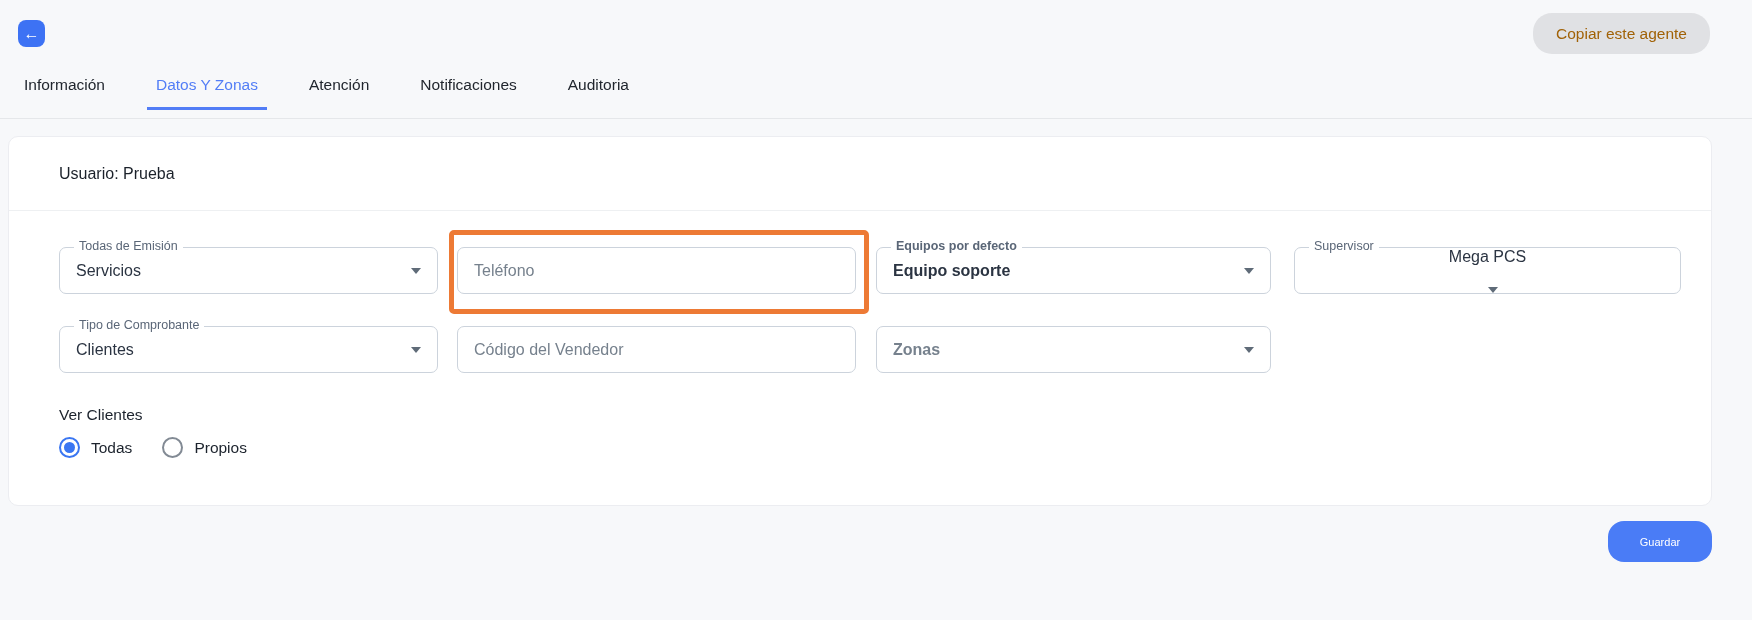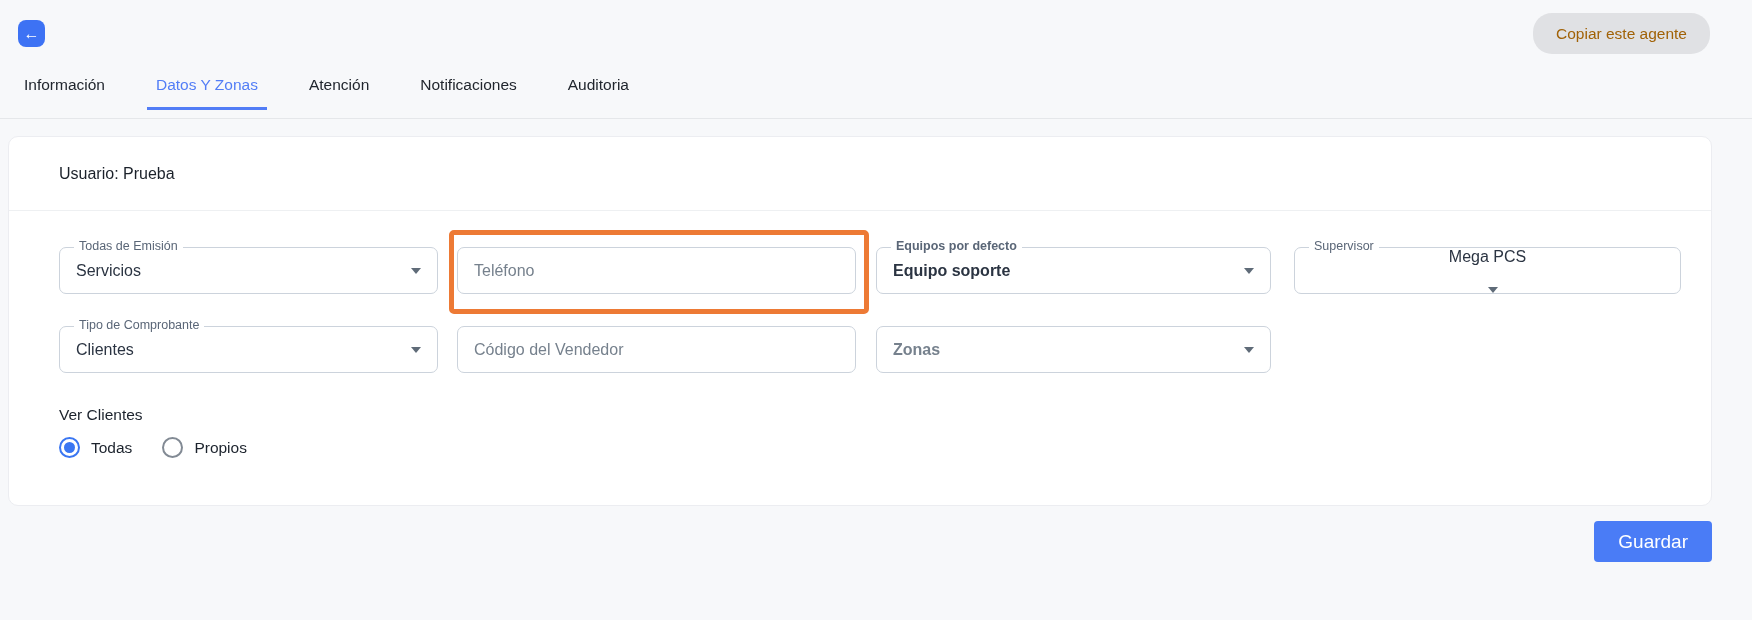--- a/index.html
+++ b/index.html
@@ -125,22 +125,22 @@
   .radio-option.selected .radio-circle { border-color: #3a76f2; }
   .radio-dot { width: 11px; height: 11px; border-radius: 50%; background: transparent; }
   .radio-option.selected .radio-dot { background: #3a76f2; }
   .radio-label { font-size: 15.5px; color: #1c232d; }
 
   
   .footer { display: flex; justify-content: flex-end; margin: 15px 40px 0 0; }
   .save-btn {
     height: 41px; min-width: 104px; padding: 0 24px;
     background: #4a7cf6; color: #ffffff;
-    border: none; border-radius: 4px;
-    font-size: 19px; cursor: pointer;
+    border: none; border-radius: 16px;
+    font-size: 11px; cursor: pointer;
     font-family: "Liberation Sans", sans-serif;
   }
 </style>
 </head>
 <body>
 
 <div class="top-bar">
   <button class="back-btn">
     <span>←</span>
   </button>

